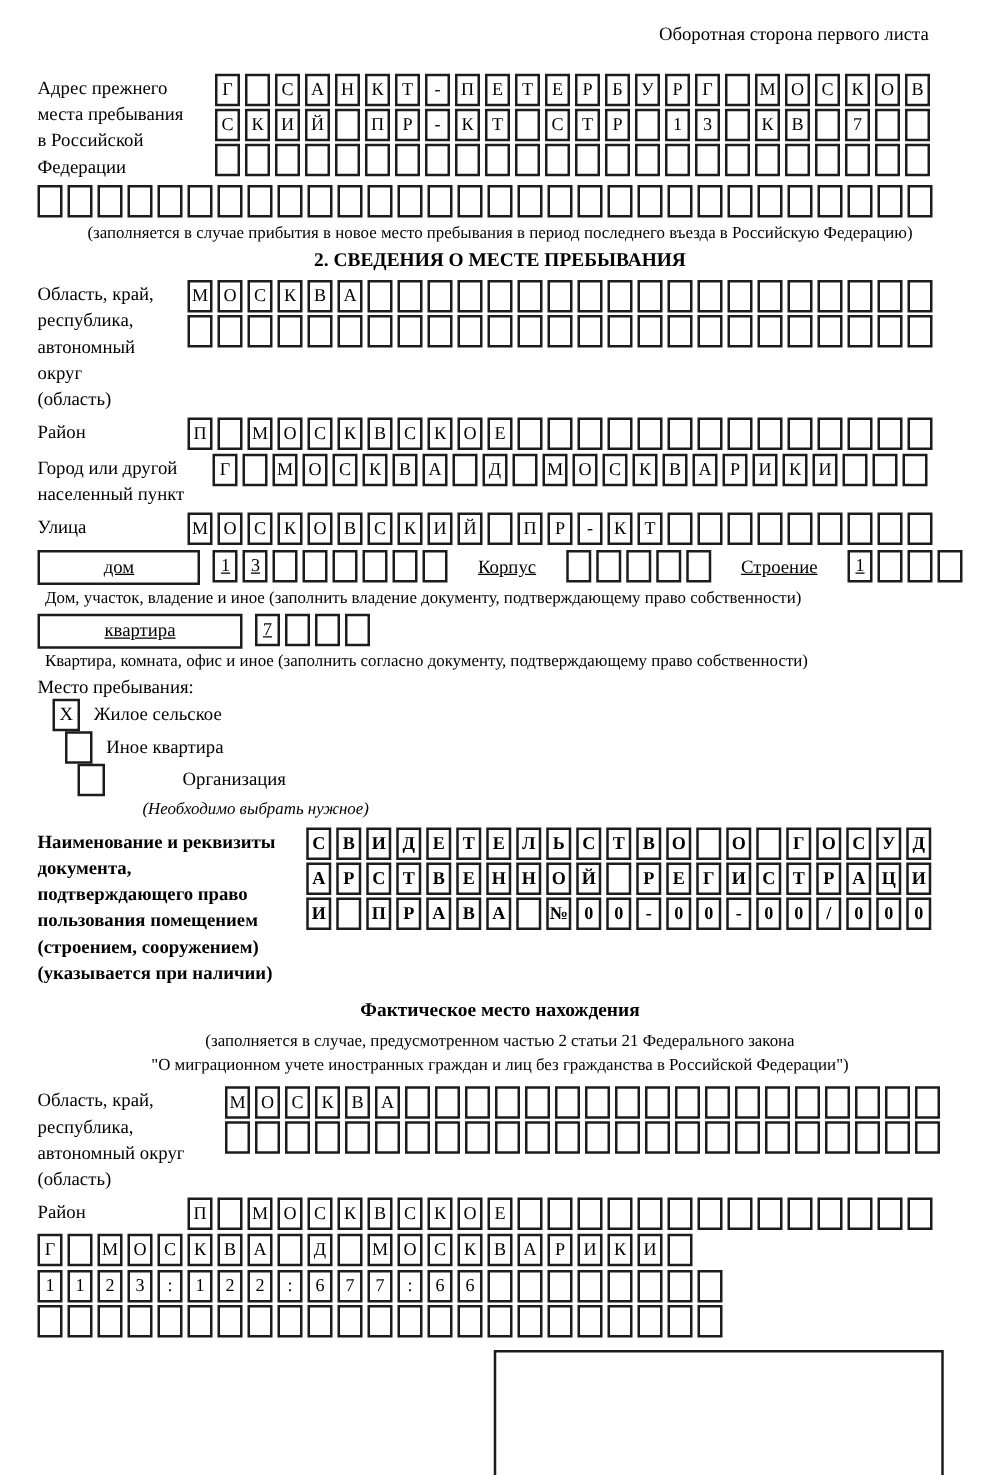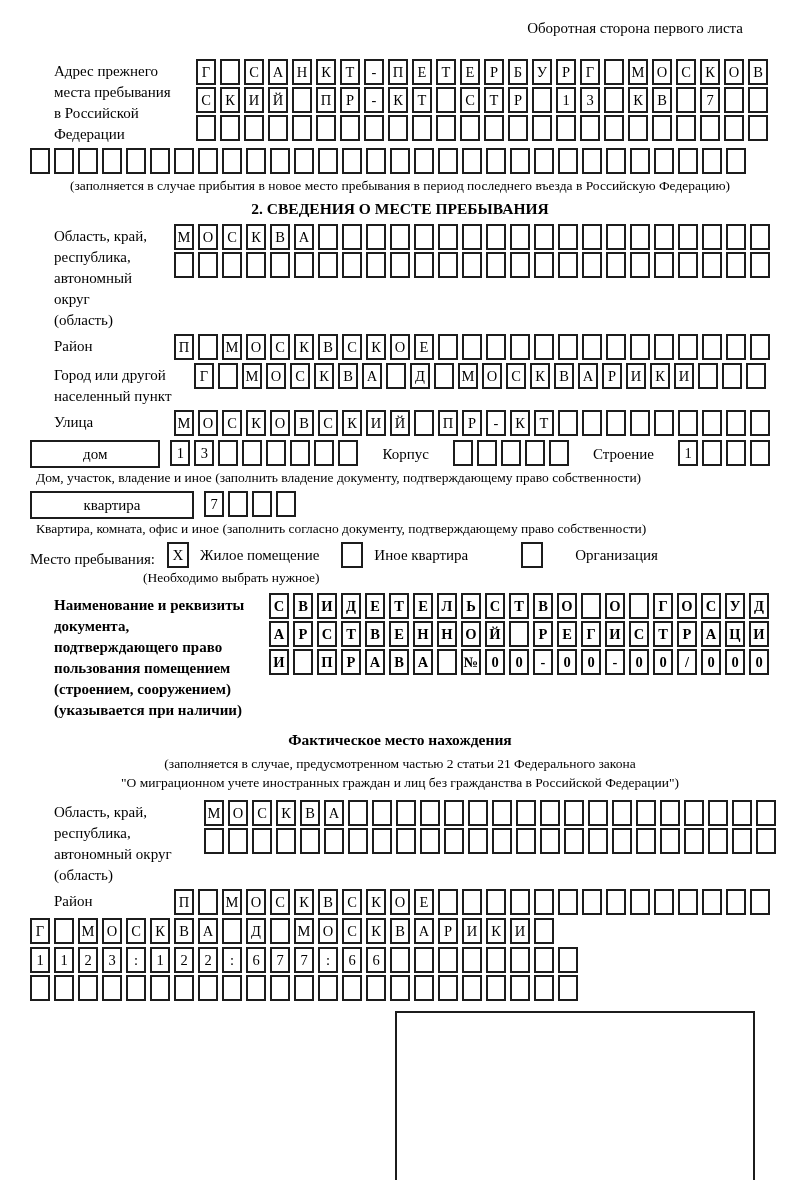--- a/index.html
+++ b/index.html
@@ -16,51 +16,51 @@
   .cells { display:flex; column-gap:4px; }
   .cell {
     flex:0 0 20px; width:20px; height:26px;
     border:2px solid #1c1c1c;
     display:inline-flex; align-items:center; justify-content:center;
     font-size:14.5px; line-height:1;
   }
   .cellcol { display:flex; flex-direction:column; row-gap:2px; }
 
   .frow { display:flex; align-items:flex-start; margin-bottom:3px; }
-  .flabel { line-height:21px; padding-top:2px; padding-right:22px;margin-left:24px; }
+  .flabel { line-height:21px; padding-top:2px; padding-right:22px; }
   .w142 { flex:0 0 142px; } .w120 { flex:0 0 120px; } .w140 { flex:0 0 140px; }
   .w215 { flex:0 0 215px; } .w150 { flex:0 0 150px; } .w185 { flex:0 0 185px; }
   .w155 { flex:0 0 155px; }
 
   .block-a { margin-top:22px; }
   .fullrow { margin-top:2px; }
   .caption-center { text-align:center; font-size:13.5px; margin:4px 0 2px; }
   .section-title { text-align:center; font-weight:bold; font-size:15.5px; margin:6px 0 6px; }
 
-  .dom-row { display:flex; align-items:flex-start; margin-top:4px; margin-bottom:2px; }
+  .dom-row { display:flex; align-items:flex-start; margin-top:4px; margin-bottom:2px;text-decoration:underline; }
   .wide-box {
     height:28px; border:2px solid #1c1c1c;
     display:flex; align-items:center; justify-content:center; font-size:15px;
   }
   .dom-box { width:165px; margin-right:10px; }
   .kv-box { width:164px; margin-right:10px; }
   .inline-lbl { line-height:28px; padding:0 24px; }
   .small-caption { font-size:13.5px; margin:2px 0 5px 6px; }
 
-  .mesto-row { display:flex; align-items:flex-end; margin-top:3px; }
+  .mesto-row { display:flex; align-items:flex-start; margin-top:3px;flex-direction:column; }
   .chkbox {
     width:22px; height:26px; border:2px solid #1c1c1c;
     display:inline-flex; align-items:center; justify-content:center;
     font-size:15px; flex:0 0 22px;
   }
   .opt { display:flex; align-items:center; }
   .opt .optlabel { margin-left:11px; }
-  .ml12 { margin-left:12px; } .ml22 { margin-left:22px; } .ml34 { margin-left:53px; }
+  .ml12 { margin-left:12px; } .ml22 { margin-left:22px; } .ml34 { margin-left:32px;gap:30px; }
   .opt3 .optlabel { margin-left:32px; }
-  .hint { font-size:13.5px; margin:2px 0 7px 113px; }
+  .hint { font-size:13.5px; margin:2px 0 7px 84px;font-style:italic; }
 
   .doc-block { margin-top:3px;font-weight:bold; }
 
   .fakt-title { text-align:center; font-weight:bold; font-size:15.5px; margin:10px 0 7px; }
   .fakt-cap { text-align:center; font-size:13.5px; margin-bottom:3px; }
   .fakt-cap2 { margin-bottom:9px; }
 
   .stamp-box {
     width:360px; height:172px; border:2px solid #1c1c1c;
     margin:10px 0 6px 365px;
@@ -382,21 +382,21 @@
         <span class="cell"></span>
         <span class="cell"></span>
       </div>
   </div>
   <div class="small-caption">Квартира, комната, офис и иное (заполнить согласно документу, подтверждающему право собственности)</div>
 
   <div class="mesto-row">
     <div>Место пребывания:</div>
     <div class="opt ml12">
       <span class="chkbox">X</span>
-      <span class="optlabel">Жилое помещение</span>
+      <span class="optlabel">Жилое сельское</span>
     </div>
     <div class="opt ml22">
       <span class="chkbox"></span>
       <span class="optlabel">Иное квартира</span>
     </div>
     <div class="opt opt3 ml34">
       <span class="chkbox"></span>
       <span class="optlabel">Организация</span>
     </div>
   </div>

